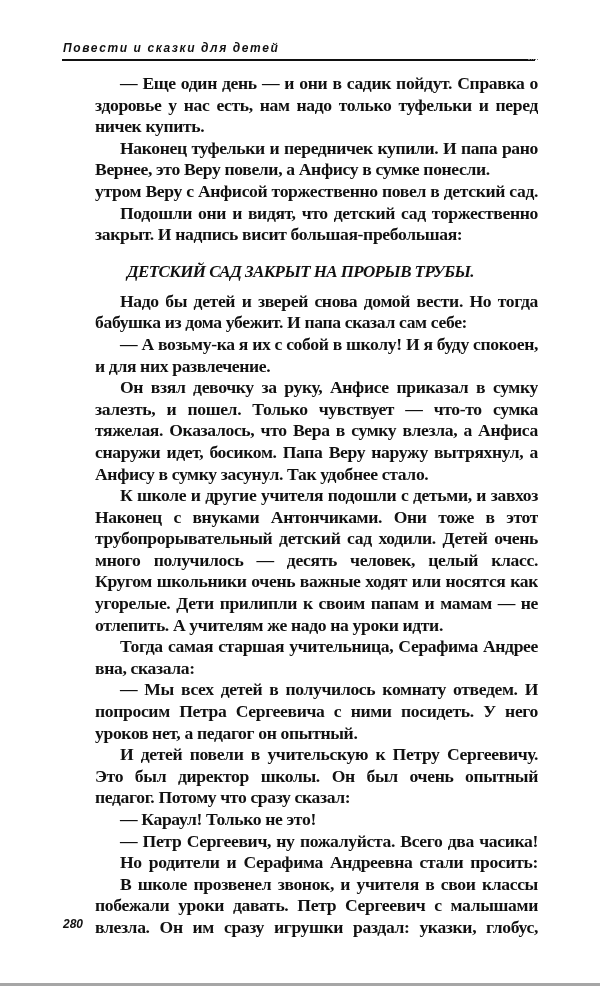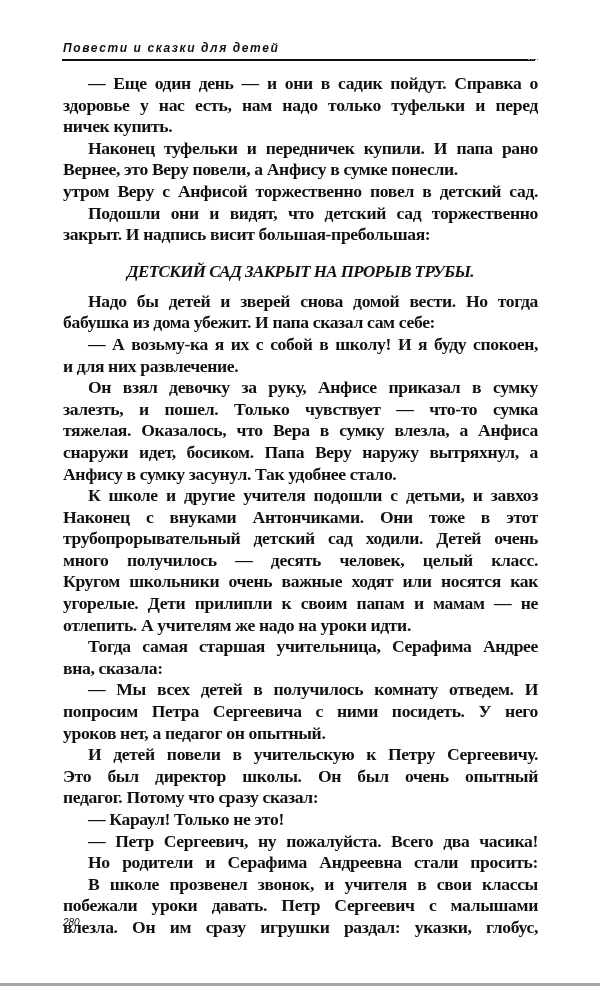--- a/index.html
+++ b/index.html
@@ -16,32 +16,32 @@
     position: absolute; left: 62px; top: 59px; width: 473px; height: 2px; background: #111;
   }
   .head-rule-tail {
     position: absolute; left: 528px; top: 59px; width: 10px; height: 1px;
     border-top: 1px dotted #777;
   }
   .text-block { position: absolute; left: 63px; top: 73px; width: 475px; }
   .line {
     height: 21.6px; line-height: 21.6px; font-size: 17.6px; font-weight: bold;
     white-space: nowrap; text-align: justify; text-align-last: justify;
-    letter-spacing: -0.35px; overflow: hidden;
+    letter-spacing: -0.35px; overflow: hidden; margin-left: 32px;
   }
   .line.indent { padding-left: 25px; }
   .line.last { text-align-last: left; }
   .heading {
     height: 37px; line-height: 36px; padding-top: 8px; text-align: center;
     font-style: italic; font-weight: bold; font-size: 17px; letter-spacing: -0.6px;
   }
   .page-number {
     position: absolute; left: 63px; top: 917px;
     font-family: "Liberation Sans", "DejaVu Sans", sans-serif;
-    font-style: italic; font-weight: normal; font-size: 10px; color: #111;
+    font-style: italic; font-weight: bold; font-size: 12px; color: #111;
   }
   .bottom-edge {
     position: absolute; left: 0; top: 983px; width: 600px; height: 3px; background: #a6a6a6;
   }
 </style>
 </head>
 <body>
 
 <div class="running-head">Повести и сказки для детей</div>
 <div class="head-rule"></div>

